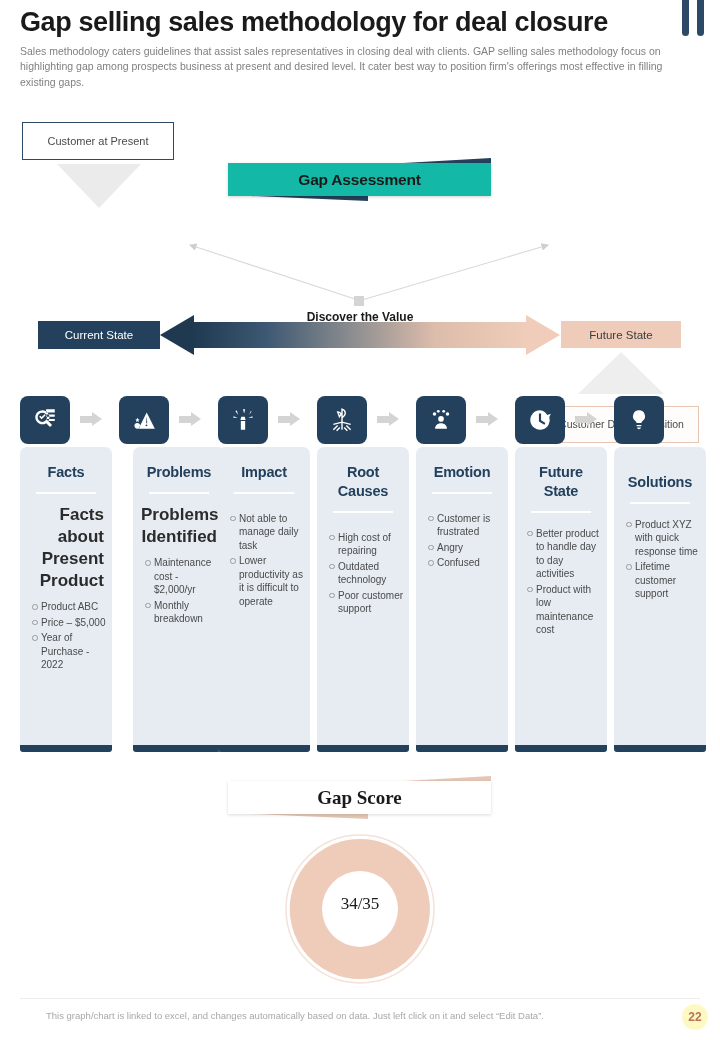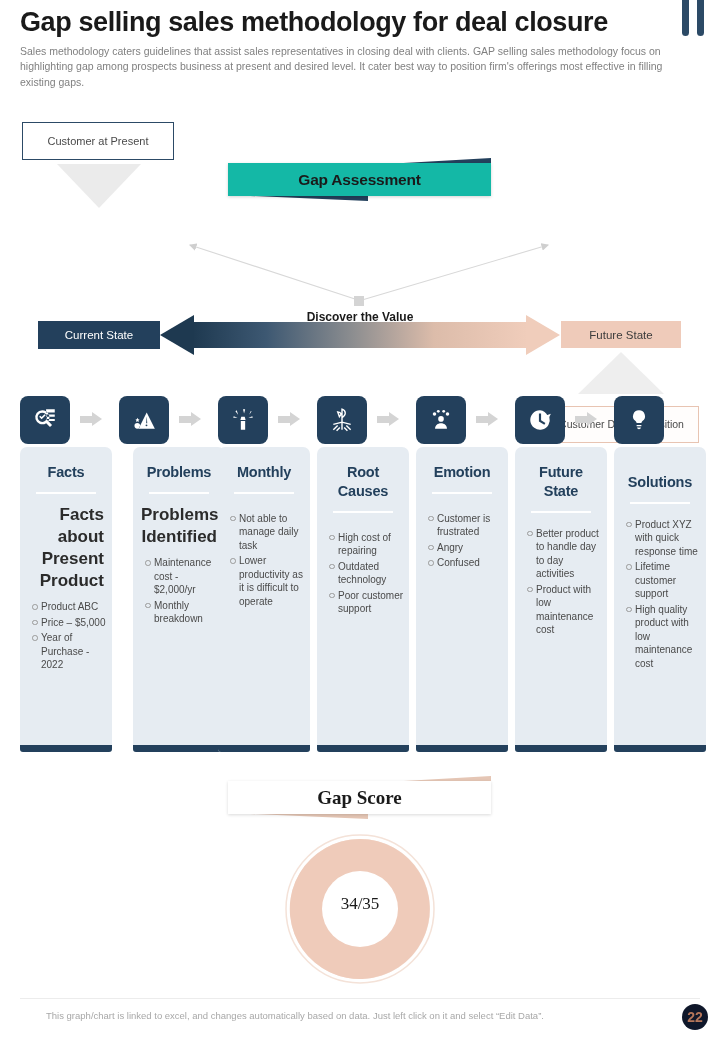--- a/index.html
+++ b/index.html
@@ -197,23 +197,23 @@
   }
 
   
   .foot-rule { position:absolute; left:20px; top:998px; width:680px; height:1px; background:#ececec; }
   .foot-note {
     position:absolute; left:46px; top:1010px; width:630px;
     font-size:9.5px; color:#a8a8a8;
   }
   .page-badge {
     position:absolute; right:12px; top:1004px; width:26px; height:26px;
-    border-radius:50%; background:#0f172a; color:#b5765a;
-    display:flex; align-items:center; justify-content:center;
-    font-size:14px; font-weight:bold;
+    border-radius:50%; background:#fef9c3; color:#b5765a;
+    display:flex; align-items:center; justify-content:center;
+    font-size:12px; font-weight:bold;
   }
 </style>
 </head>
 <body>
 
 <div class="corner-bars">
   <i class="b1"></i>
   <i class="b2"></i>
 </div>
 
@@ -361,21 +361,21 @@
     <div class="rule"></div>
     <div class="sub">Problems Identified</div>
     <ul>
       <li>Maintenance cost - $2,000/yr</li>
       <li>Monthly breakdown</li>
     </ul>
     <div class="foot"></div>
   </div>
 
   <div class="col" style="left:198px;width:92px">
-    <div class="h">Monthly</div>
+    <div class="h">Impact</div>
     <div class="rule"></div>
     <ul style="margin-top:18px">
       <li>Not able to manage daily task</li>
       <li>Lower productivity as it is difficult to operate</li>
     </ul>
     <div class="foot"></div>
   </div>
 
   <div class="col" style="left:396px;width:92px">
     <div class="h">Emotion</div>
@@ -408,21 +408,20 @@
     </ul>
     <div class="foot"></div>
   </div>
 
   <div class="col" style="left:594px;width:92px">
     <div class="h" style="margin-top:26px">Solutions</div>
     <div class="rule"></div>
     <ul style="margin-top:14px">
       <li>Product XYZ with quick response time</li>
       <li>Lifetime customer support</li>
-      <li>High quality product with low maintenance cost</li>
     </ul>
     <div class="foot"></div>
   </div>
 </div>
 
 <div class="score-banner">
   <div class="acc-top"></div>
   <div class="acc-bot"></div>
   <div class="plate">
     <span>Gap Score</span>

